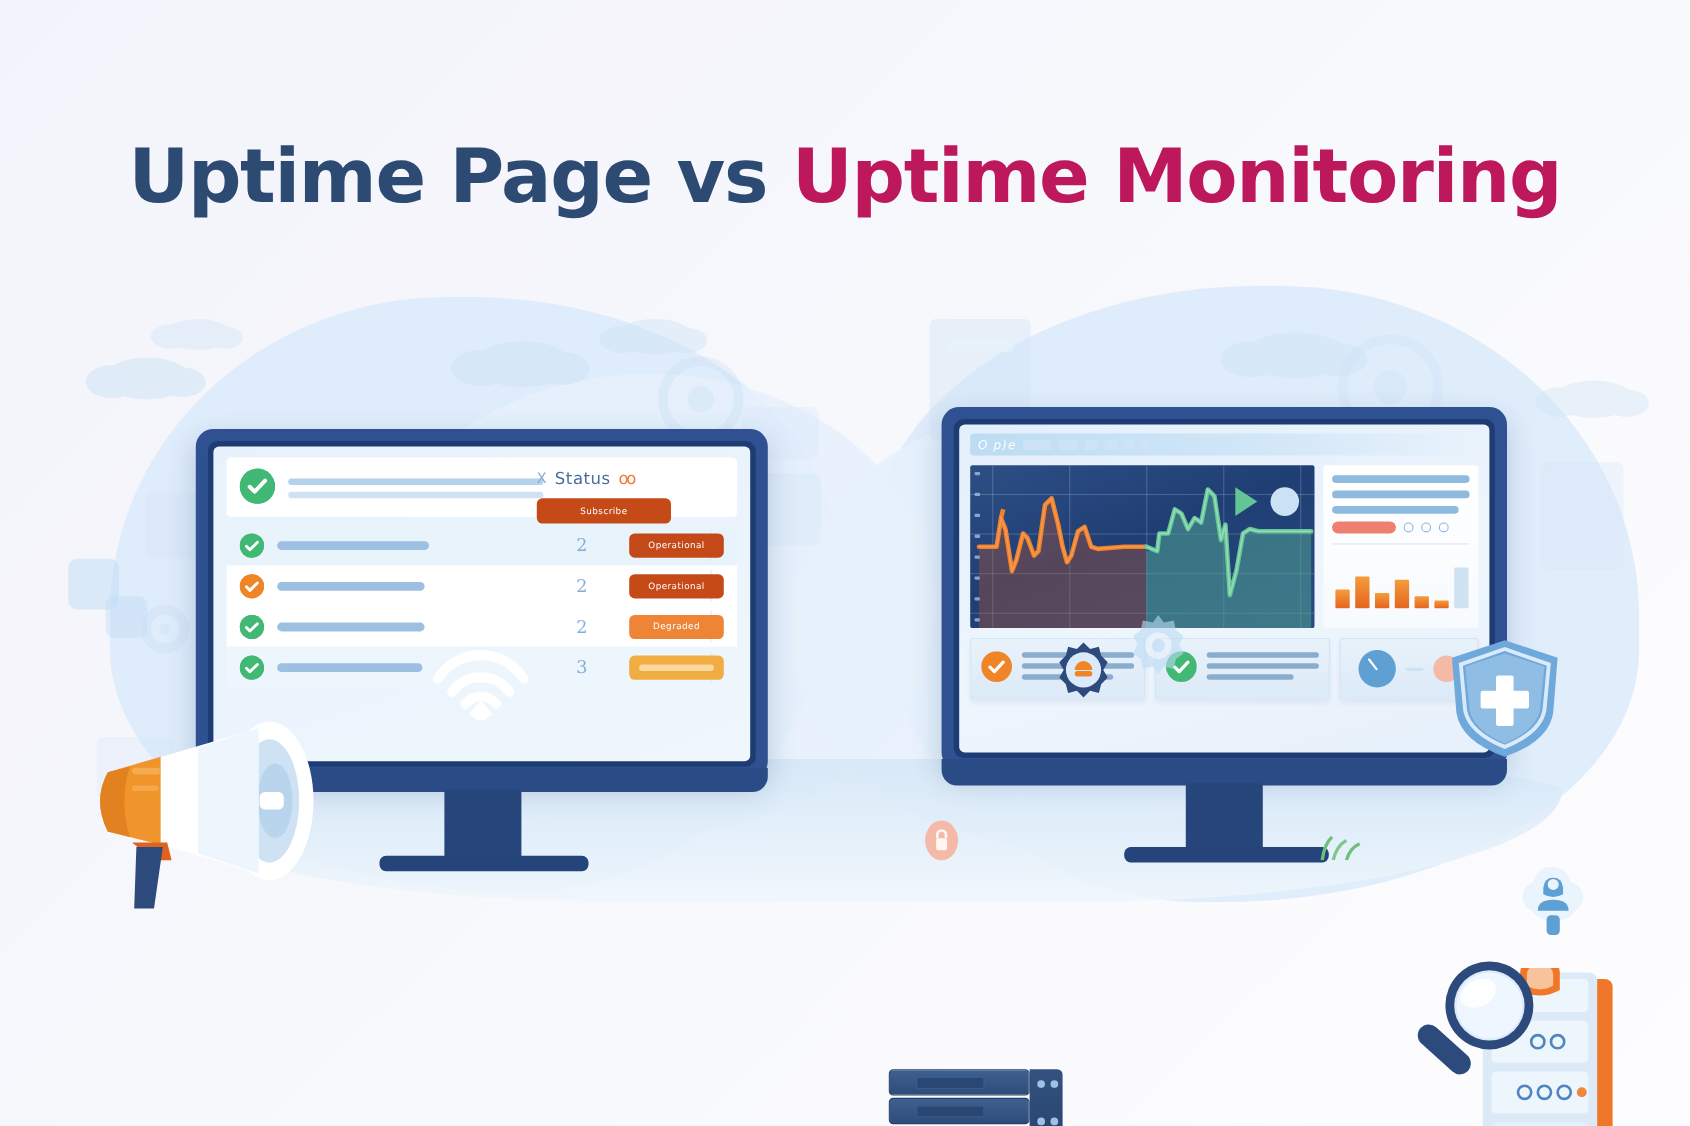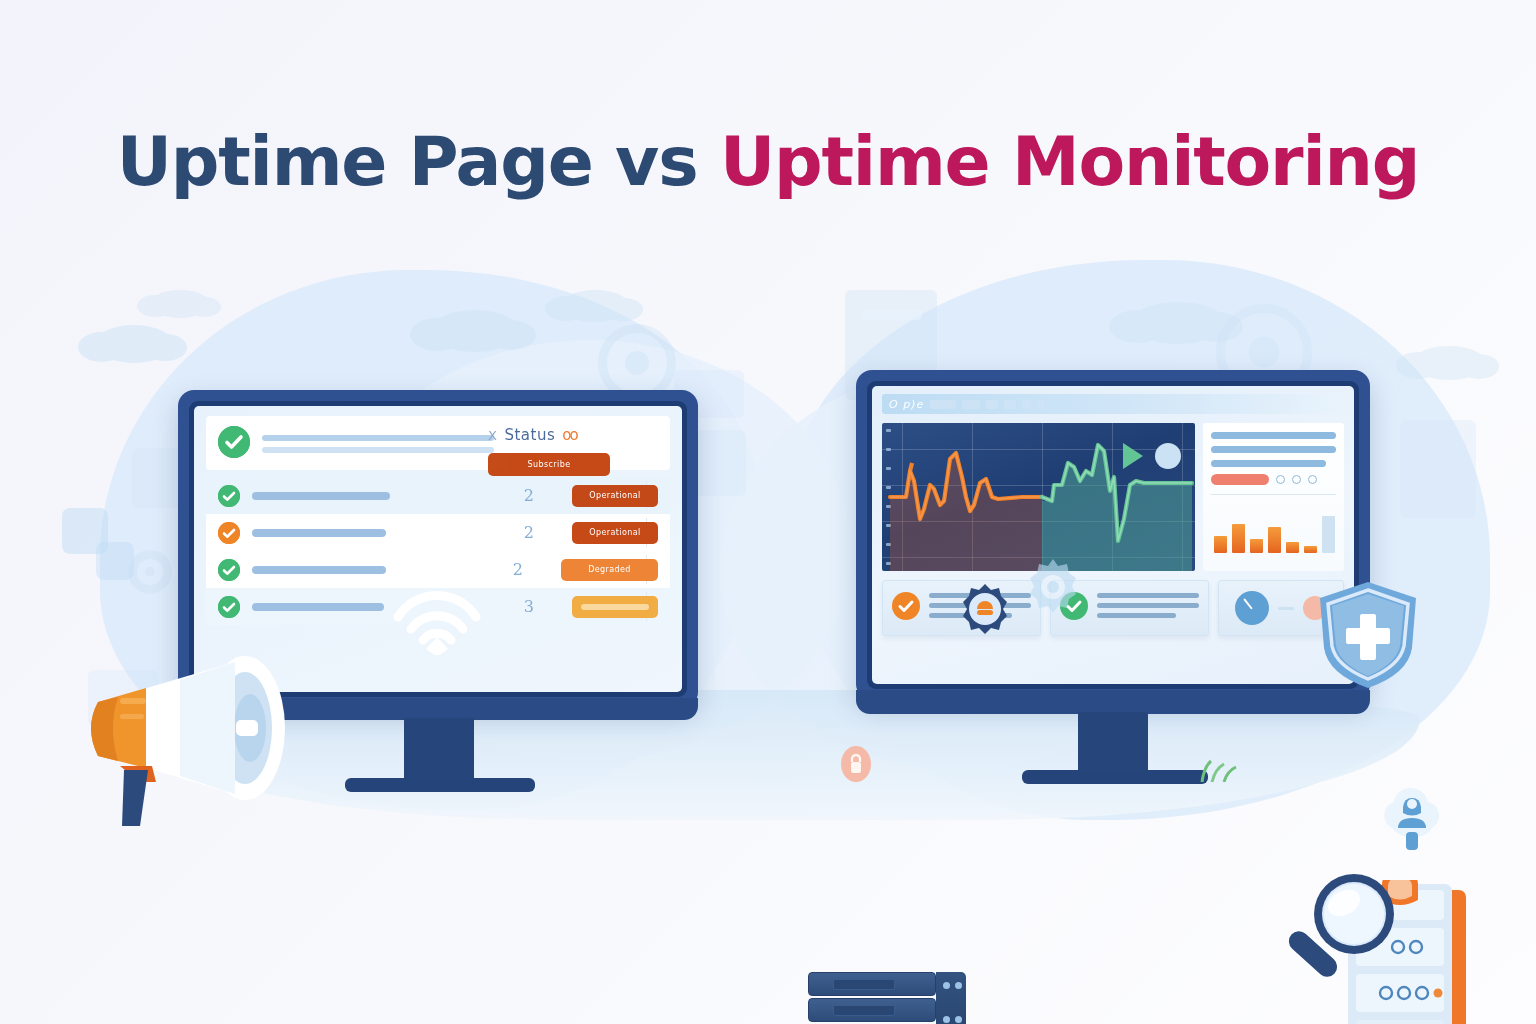--- a/index.html
+++ b/index.html
@@ -439,21 +439,21 @@
               <span class="chk green" style="width:22px;height:22px;">
                 <svg viewBox="0 0 22 22" width="22" height="22">
                     <circle cx="11" cy="11" r="11" fill="#41b873"></circle>
                     <path d="M6 11.5 l3.2 3.2 L16 8" fill="none" stroke="#fff" stroke-width="2.6" stroke-linecap="round" stroke-linejoin="round"></path>
                   </svg>
               </span>
               <span class="namebar" style="width:134px;"></span>
               <span style="flex:1;"></span>
               <span class="num">2</span>
               <span class="divider"></span>
-              <span class="pill orange" style="width:97px;margin-left:26px;">Degraded</span>
+              <span class="pill orange" style="width:86px;margin-left:26px;">Degraded</span>
             </div>
 
             <div class="sp-row alt" style="background:#eef6fd;">
               <span class="chk green" style="width:22px;height:22px;">
                 <svg viewBox="0 0 22 22" width="22" height="22">
                     <circle cx="11" cy="11" r="11" fill="#41b873"></circle>
                     <path d="M6 11.5 l3.2 3.2 L16 8" fill="none" stroke="#fff" stroke-width="2.6" stroke-linecap="round" stroke-linejoin="round"></path>
                   </svg>
               </span>
               <span class="namebar" style="width:132px;"></span>

